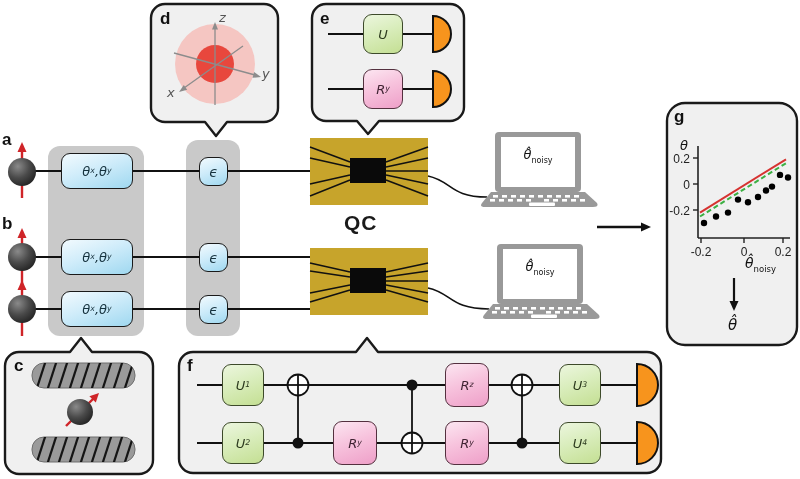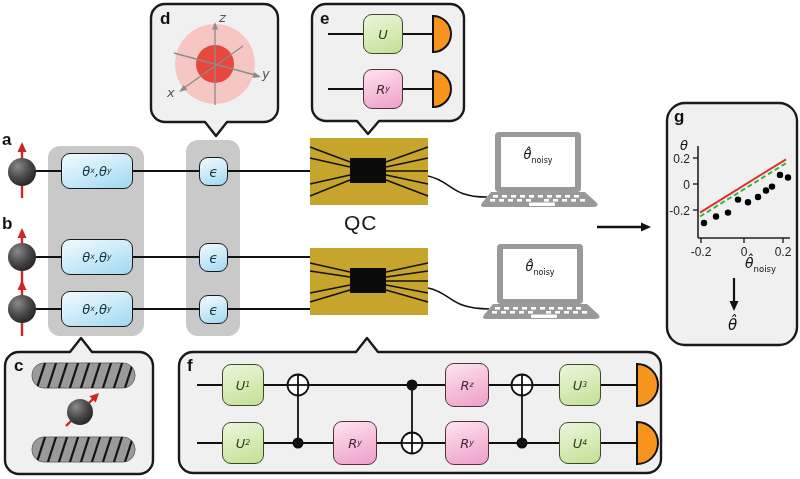--- a/index.html
+++ b/index.html
@@ -328,21 +328,21 @@
 <div class="gate blue" style="left:199px;top:157px;width:29px;height:29px;font-size:14px;">
       <span>ϵ</span>
     </div>
 <div class="gate blue" style="left:199px;top:243px;width:29px;height:29px;font-size:14px;">
       <span>ϵ</span>
     </div>
 <div class="gate blue" style="left:199px;top:295px;width:29px;height:29px;font-size:14px;">
       <span>ϵ</span>
     </div>
 
-<div class="txt" style="left:344px;top:212px;font-size:21px;letter-spacing:1px;color:#1a1a1a;">QC</div>
+<div class="txt" style="left:344px;top:212px;font-size:21px;letter-spacing:1px;color:#1a1a1a;font-weight:bold;">QC</div>
 
 <div class="txt screen-text math" style="left:501px;top:148px;width:74px;">
   <span>θ̂</span><sub style="font-style:normal;font-size:8px;">noisy</sub>
 </div>
 <div class="txt screen-text math" style="left:503px;top:260px;width:74px;">
   <span>θ̂</span><sub style="font-style:normal;font-size:8px;">noisy</sub>
 </div>
 
 <div class="gate green" style="left:363px;top:14px;width:40px;height:40px;">
       <span>U</span>

